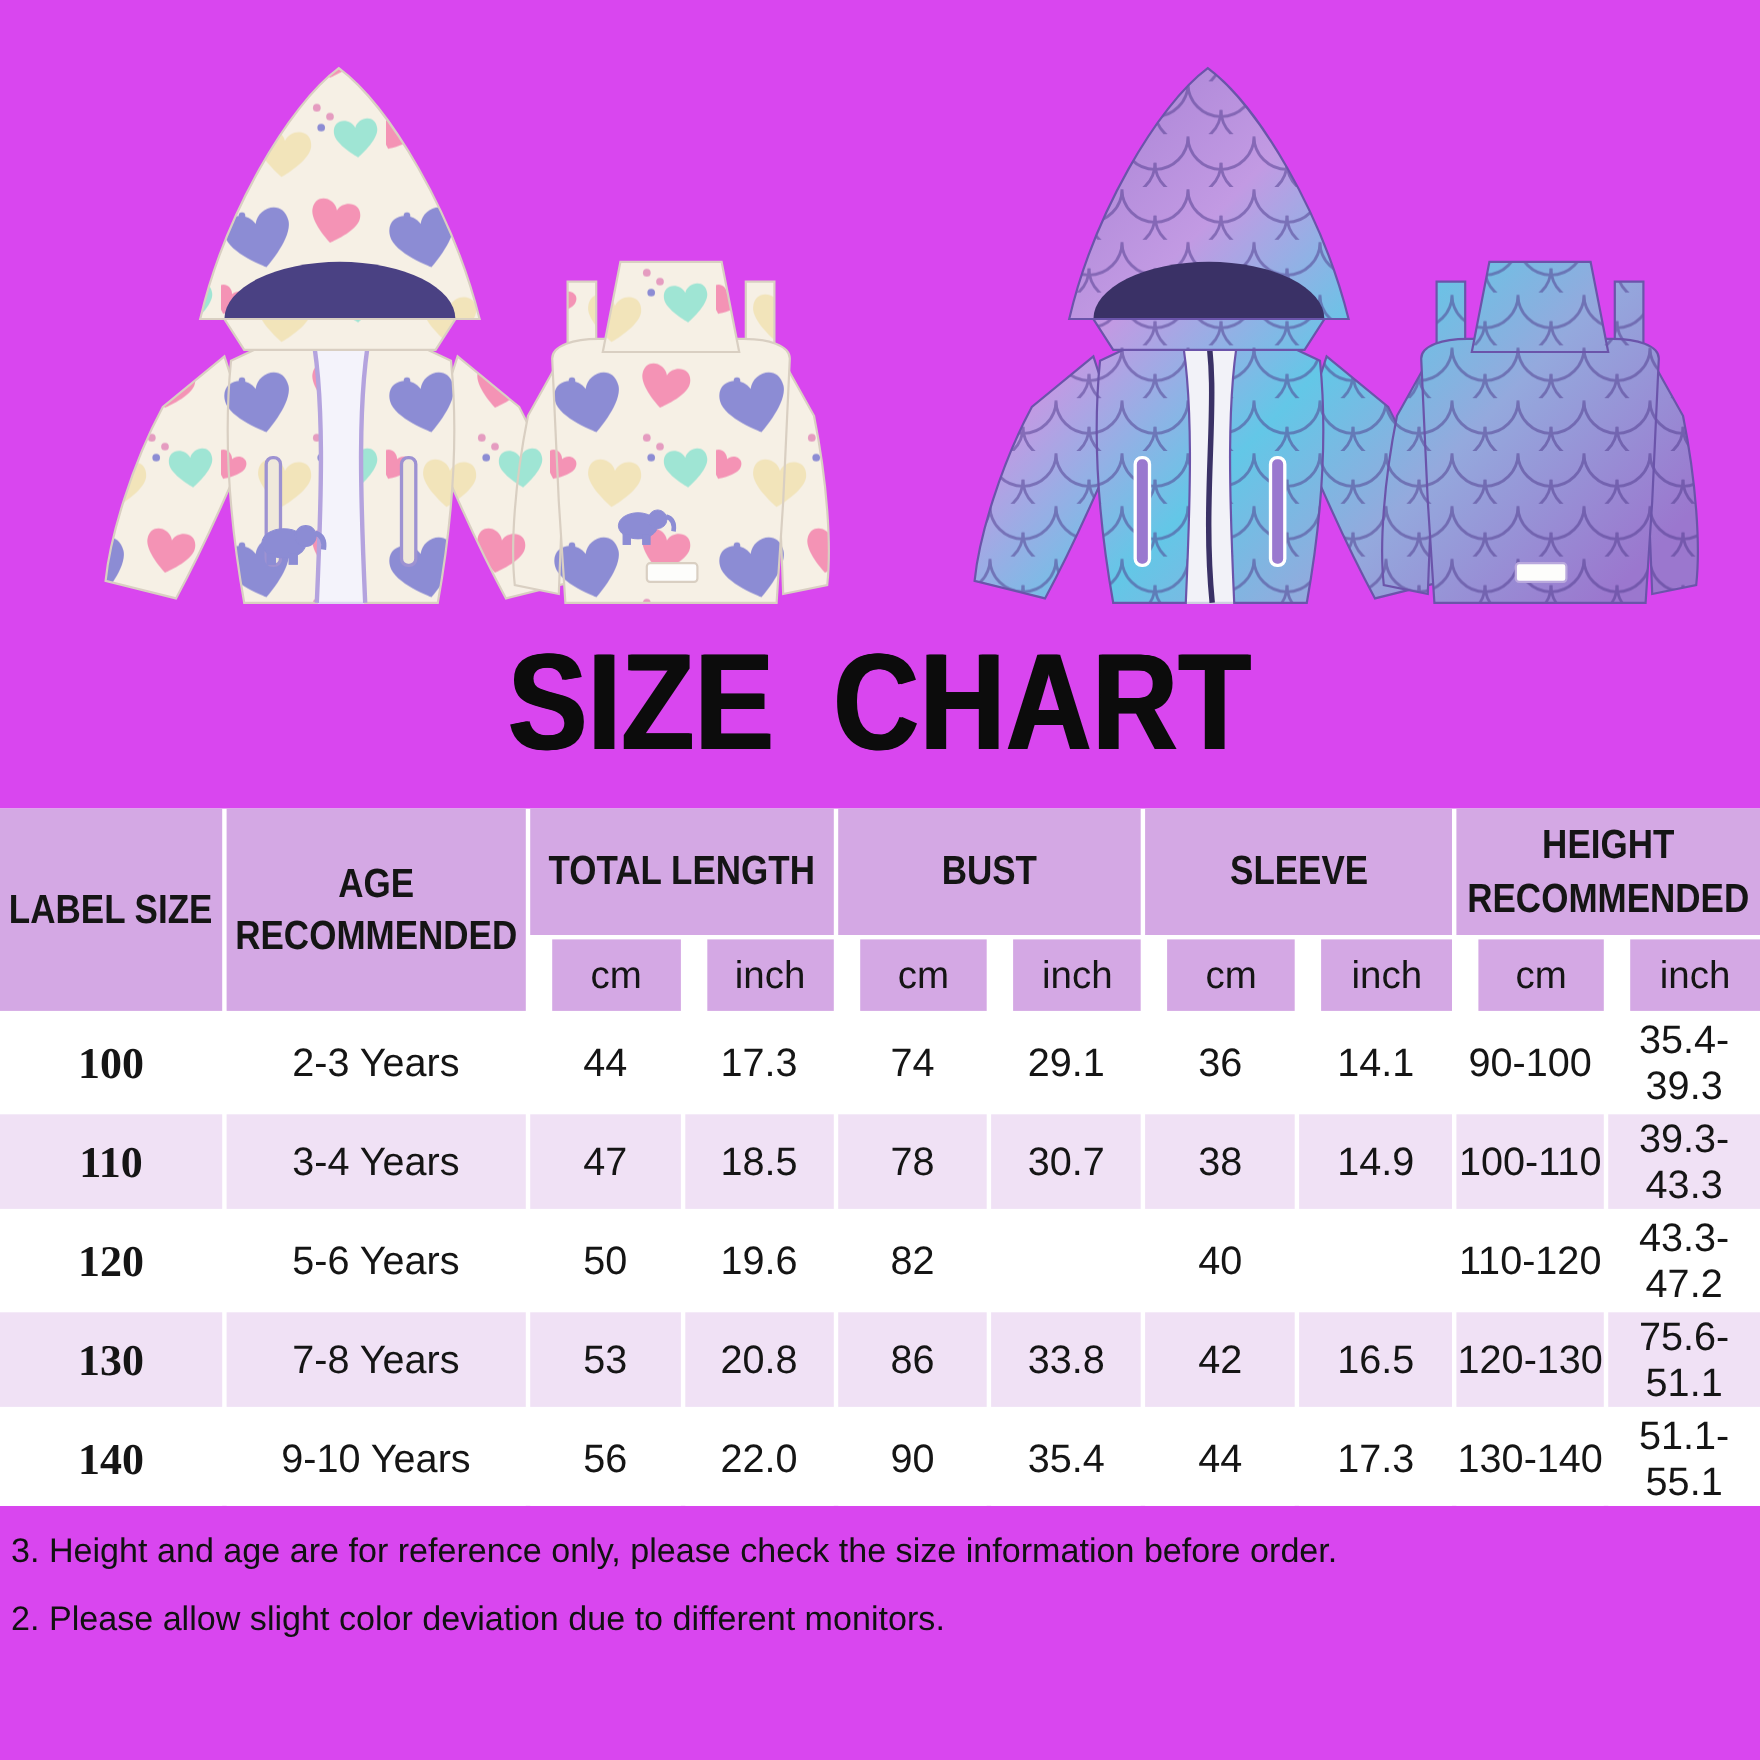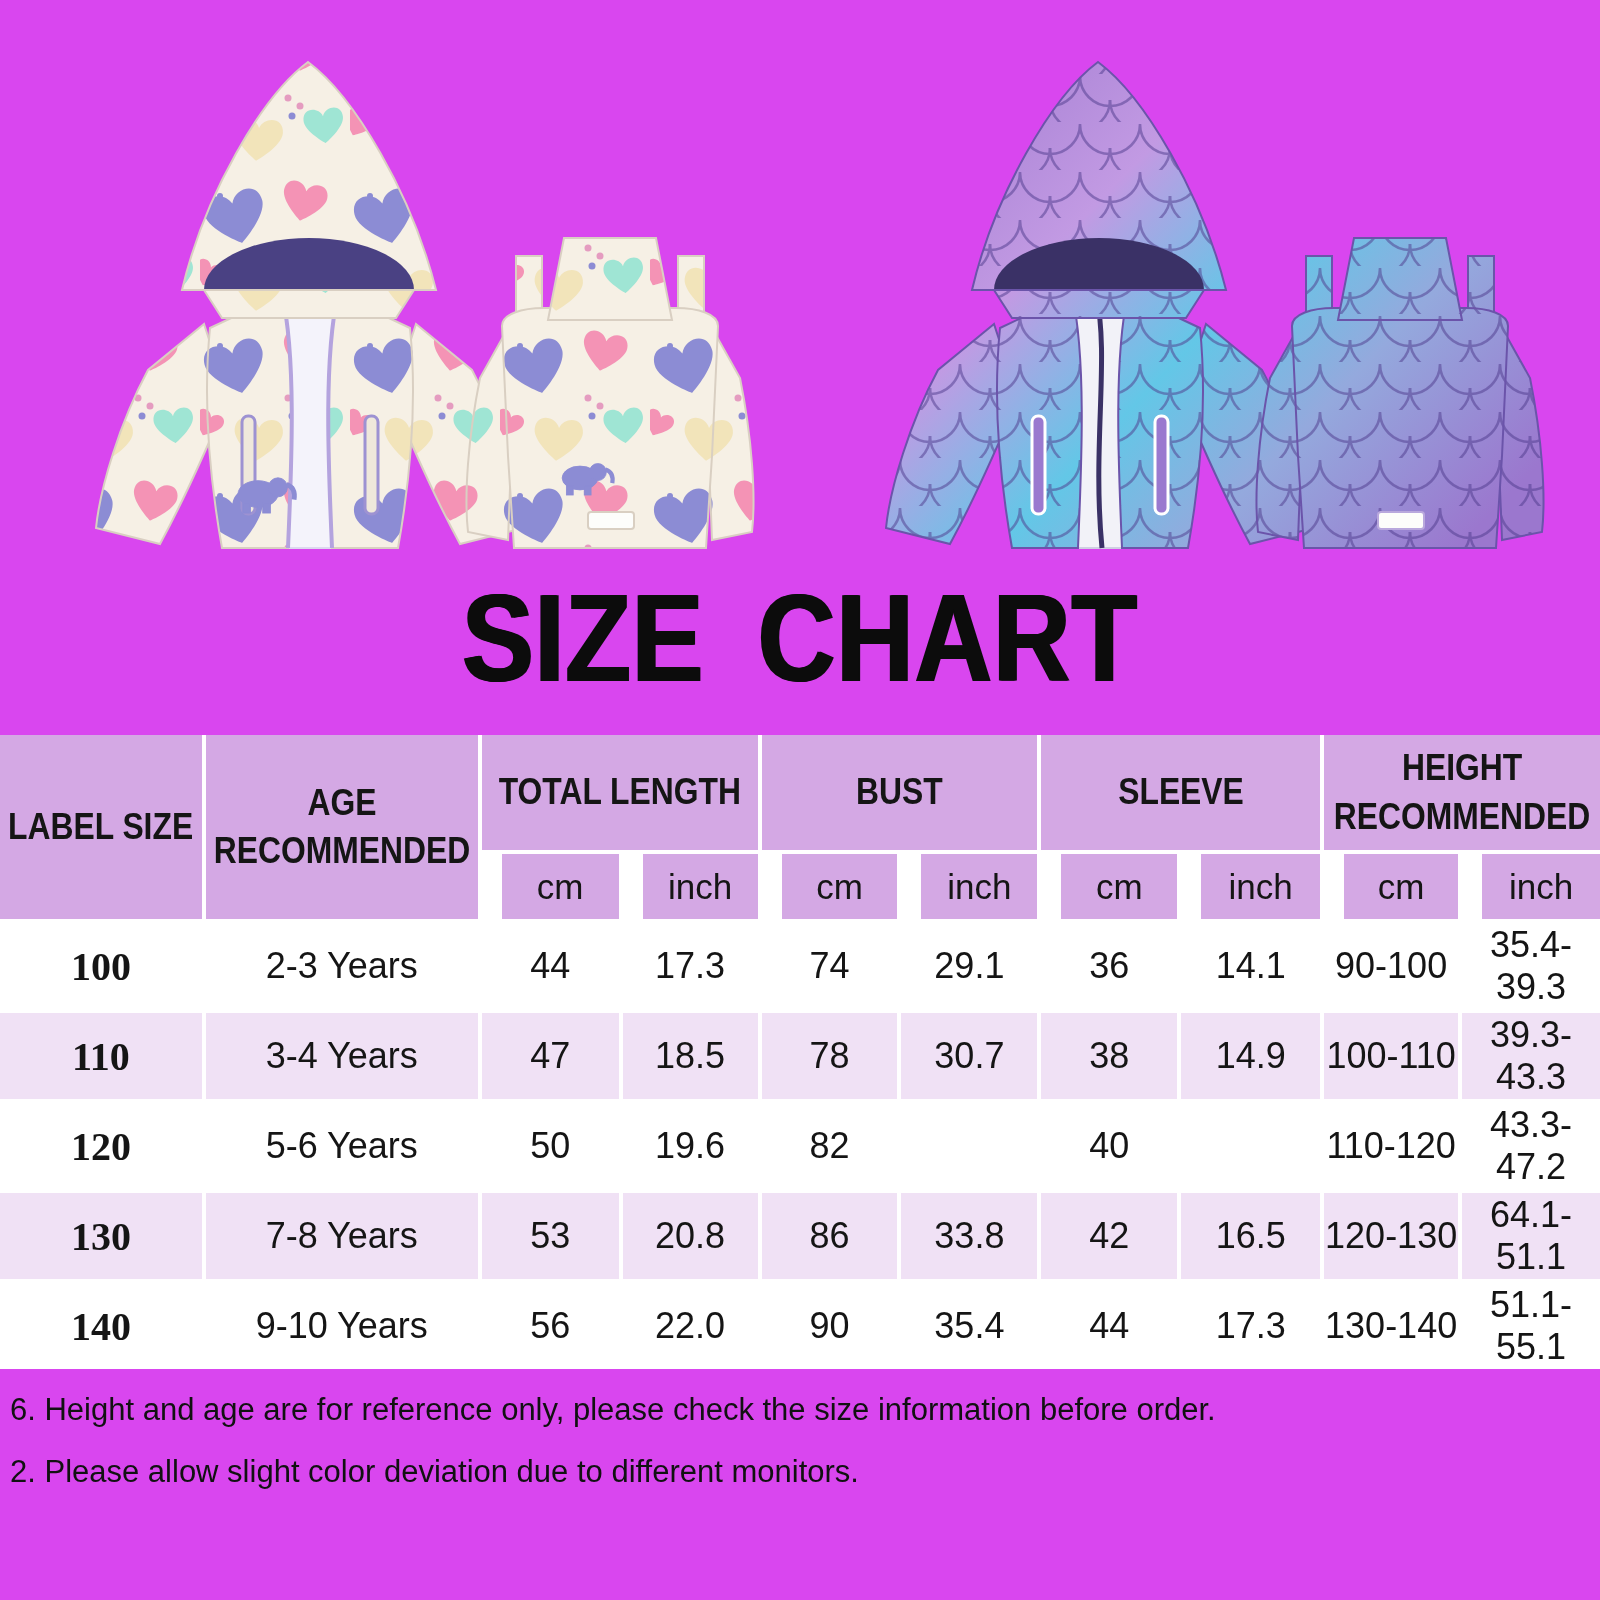--- a/index.html
+++ b/index.html
@@ -243,32 +243,32 @@
 
     <div class="cell rs lbl" style="grid-column:1;grid-row:6">130</div>
     <div class="cell rs" style="grid-column:2;grid-row:6">7-8 Years</div>
     <div class="cell rs" style="grid-column:3;grid-row:6">53</div>
     <div class="cell rs" style="grid-column:4;grid-row:6">20.8</div>
     <div class="cell rs" style="grid-column:5;grid-row:6">86</div>
     <div class="cell rs" style="grid-column:6;grid-row:6">33.8</div>
     <div class="cell rs" style="grid-column:7;grid-row:6">42</div>
     <div class="cell rs" style="grid-column:8;grid-row:6">16.5</div>
     <div class="cell rs" style="grid-column:9;grid-row:6">120-130</div>
-    <div class="cell rs" style="grid-column:10;grid-row:6">64.1-51.1</div>
+    <div class="cell rs" style="grid-column:10;grid-row:6">75.6-51.1</div>
 
     <div class="cell rw lbl" style="grid-column:1;grid-row:7">140</div>
     <div class="cell rw" style="grid-column:2;grid-row:7">9-10 Years</div>
     <div class="cell rw" style="grid-column:3;grid-row:7">56</div>
     <div class="cell rw" style="grid-column:4;grid-row:7">22.0</div>
     <div class="cell rw" style="grid-column:5;grid-row:7">90</div>
     <div class="cell rw" style="grid-column:6;grid-row:7">35.4</div>
     <div class="cell rw" style="grid-column:7;grid-row:7">44</div>
     <div class="cell rw" style="grid-column:8;grid-row:7">17.3</div>
     <div class="cell rw" style="grid-column:9;grid-row:7">130-140</div>
     <div class="cell rw" style="grid-column:10;grid-row:7">51.1-55.1</div>
   </div>
 
   <div class="notes">
-    <p>6. Height and age are for reference only, please check the size information before order.</p>
+    <p>3. Height and age are for reference only, please check the size information before order.</p>
     <p>2. Please allow slight color deviation due to different monitors.</p>
   </div>
 
 </div>
 
 </body></html>

